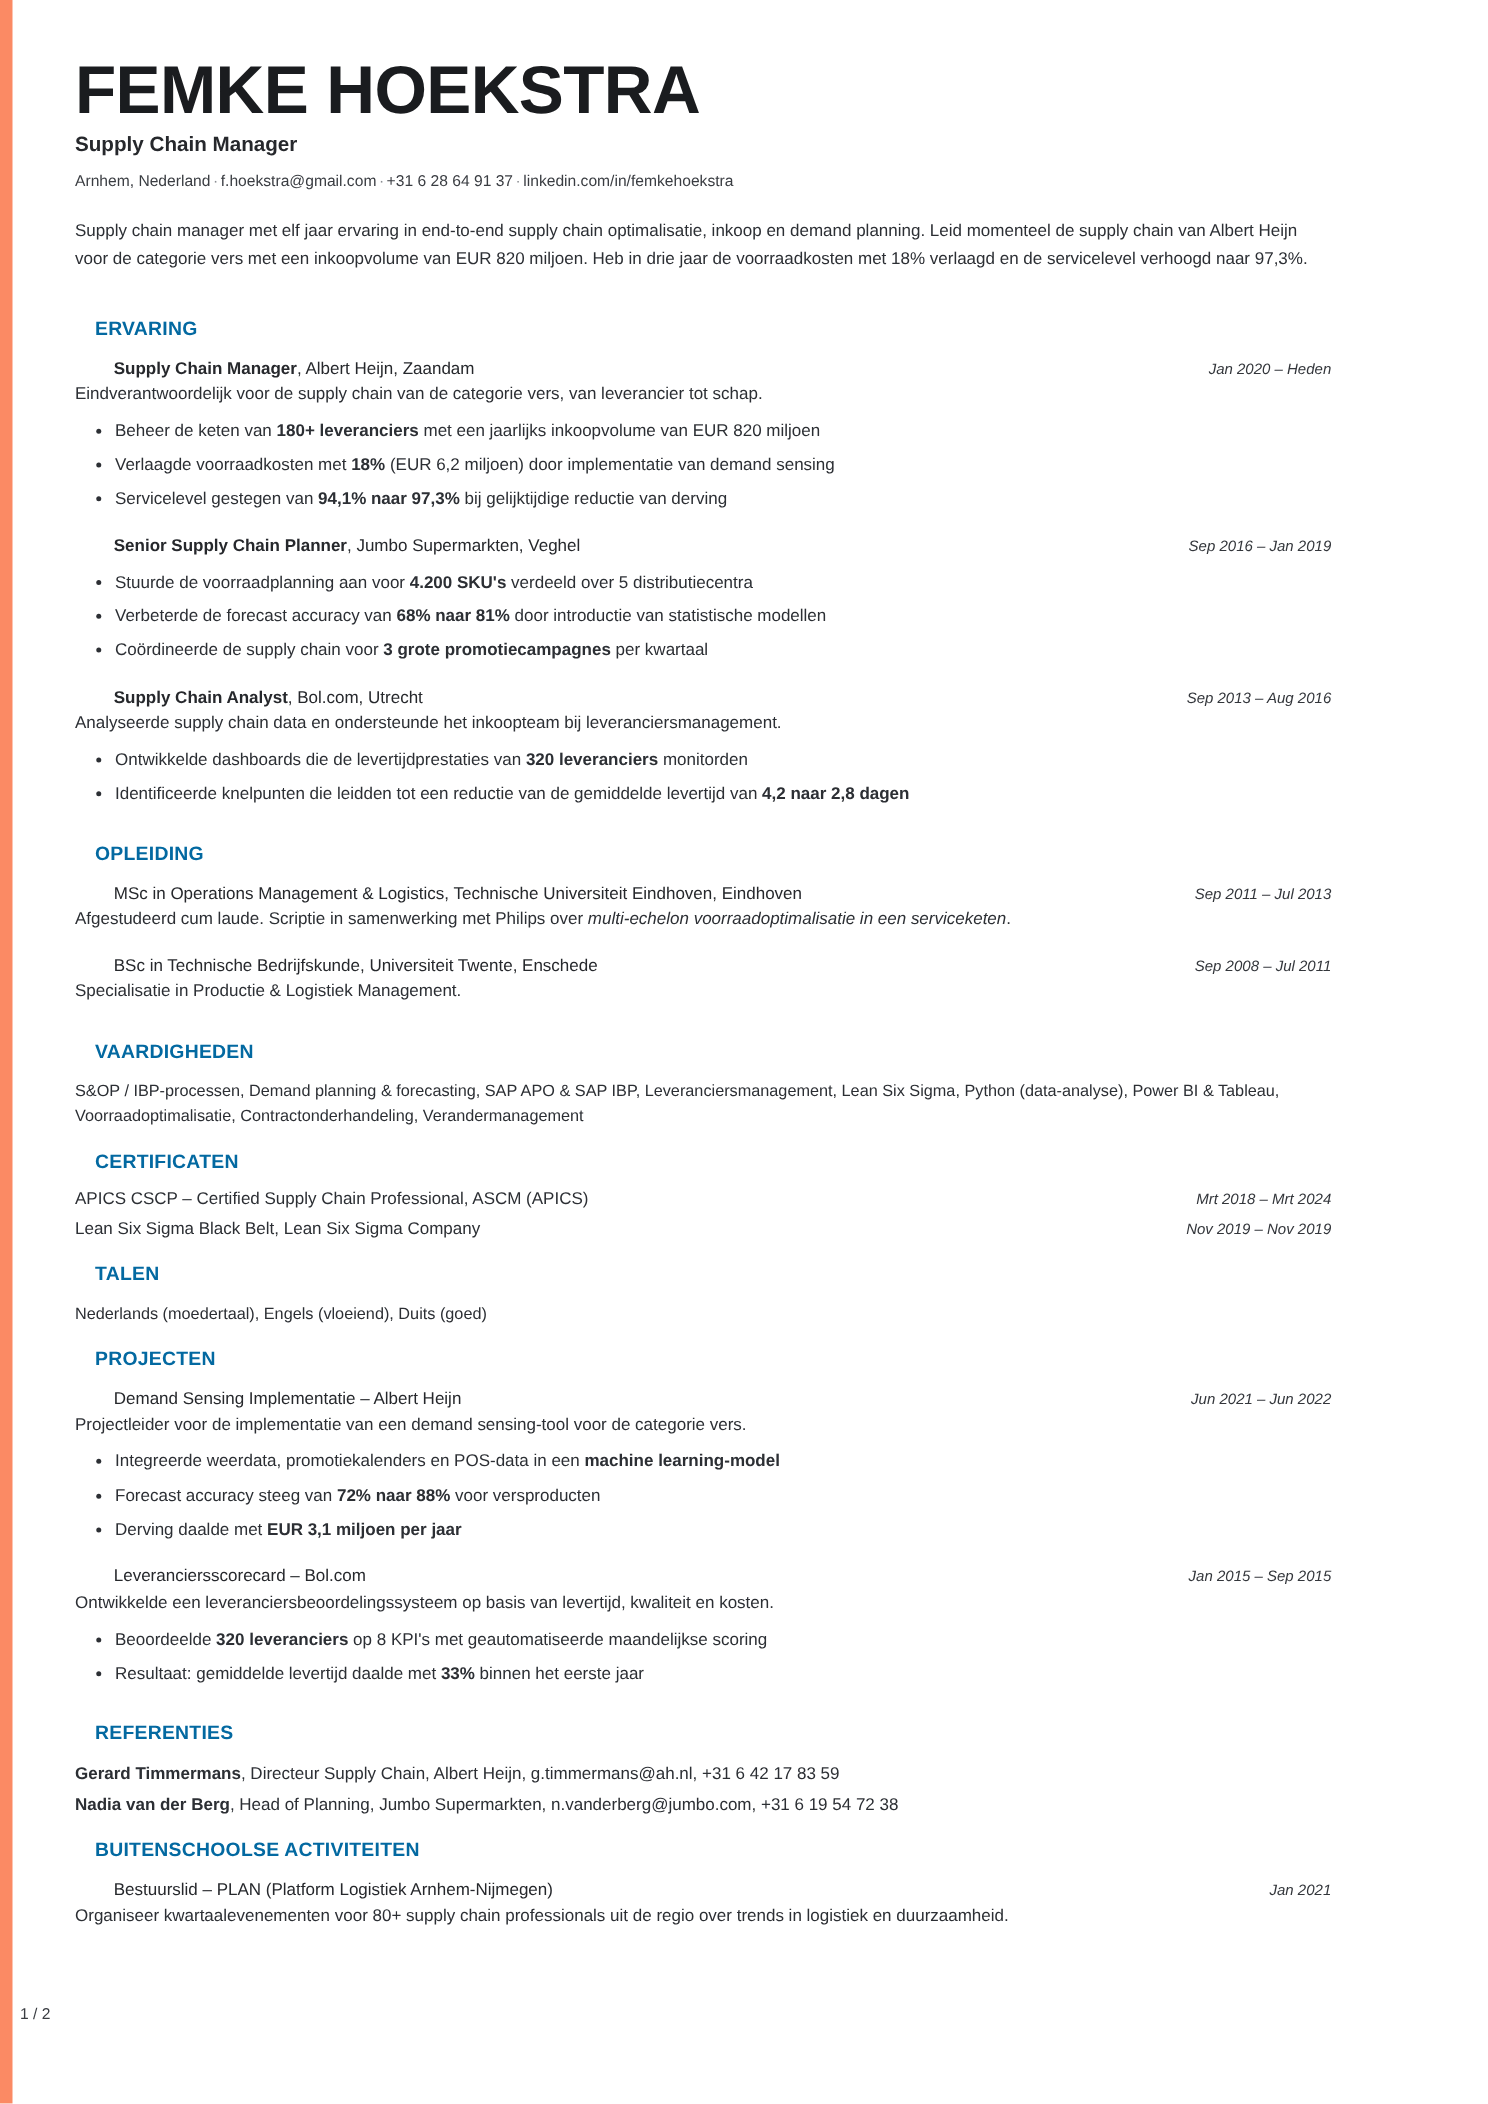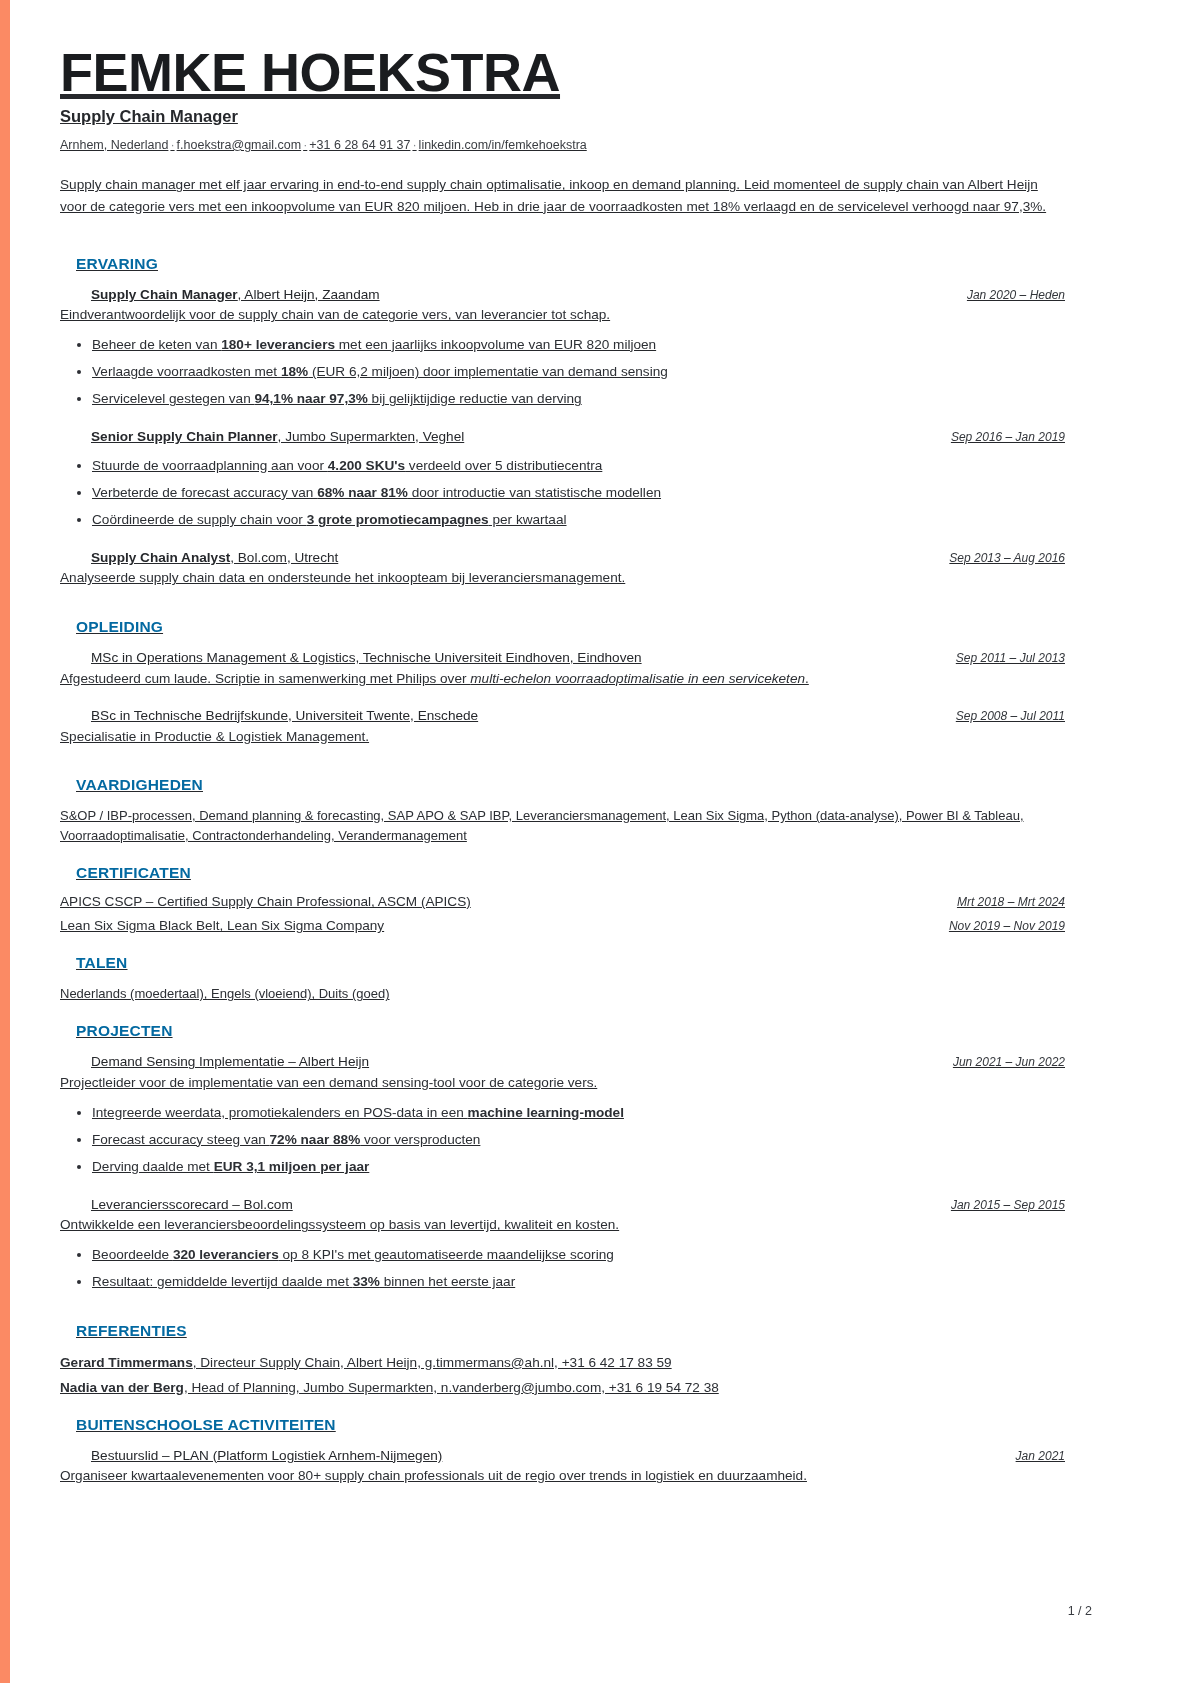--- a/index.html
+++ b/index.html
@@ -24,21 +24,20 @@
     width: 10px;
     height: 1683px;
     background: #fb8a64;
   }
   .content {
     position: absolute;
     left: 60px;
     top: 0;
     width: 1005px;
     padding-top: 44px;
-    text-decoration: underline;
   }
 
   
   .name {
     font-size: 54px;
     font-weight: 700;
     letter-spacing: -0.5px;
     line-height: 1.05;
     margin: 0 0 6px 0;
     color: #1a1c1f;
@@ -144,24 +143,24 @@
     display: flex;
     justify-content: space-between;
     align-items: baseline;
     gap: 20px;
     margin-bottom: 9px;
   }
   .simple-row .label { font-size: 13.6px; color: #2c2f34; }
 
   .footer {
     position: absolute;
-    left: 0;
+    left: 16px;
     top: 1604px;
     width: 1092px;
-    text-align: right;
+    text-align: left;
     font-size: 12.5px;
     color: #3a3d42;
   }
 </style>
 </head>
 <body>
 
 <div class="page">
 
   <div class="accent-bar"></div>
@@ -200,20 +199,24 @@
               <li>Verbeterde de forecast accuracy van <b>68% naar 81%</b> door introductie van statistische modellen</li>
               <li>Coördineerde de supply chain voor <b>3 grote promotiecampagnes</b> per kwartaal</li>
             </ul>
           </div>
           <div class="entry">
             <div class="entry-head">
               <div class="entry-title"><b>Supply Chain Analyst</b>, Bol.com, Utrecht</div>
               <div class="entry-date">Sep 2013 – Aug 2016</div>
             </div>
             <div class="entry-desc">Analyseerde supply chain data en ondersteunde het inkoopteam bij leveranciersmanagement.</div>
+            <ul class="bullets">
+              <li>Ontwikkelde dashboards die de levertijdprestaties van <b>320 leveranciers</b> monitorden</li>
+              <li>Identificeerde knelpunten die leidden tot een reductie van de gemiddelde levertijd van <b>4,2 naar 2,8 dagen</b></li>
+            </ul>
           </div>
         </div>
     </div>
 
     <div class="section">
       <h2 class="section-title">OPLEIDING</h2>
       <div id="education-entries">
           <div class="entry">
             <div class="entry-head">
               <div class="entry-title">MSc in Operations Management &amp; Logistics, Technische Universiteit Eindhoven, Eindhoven</div>

